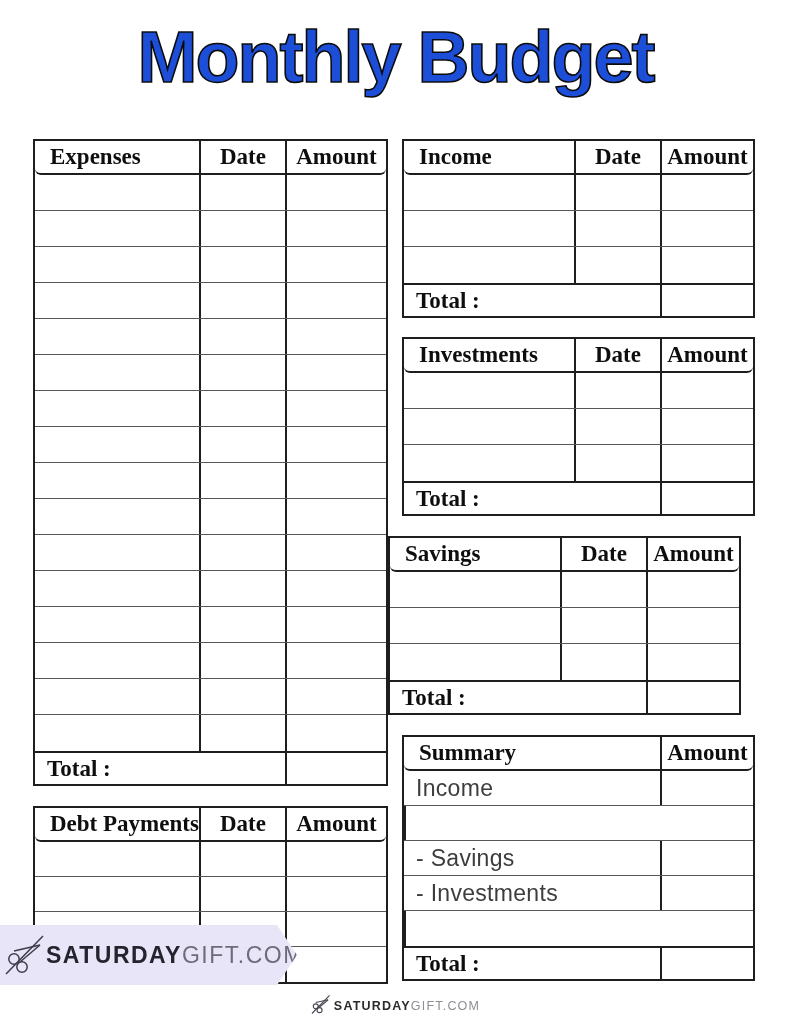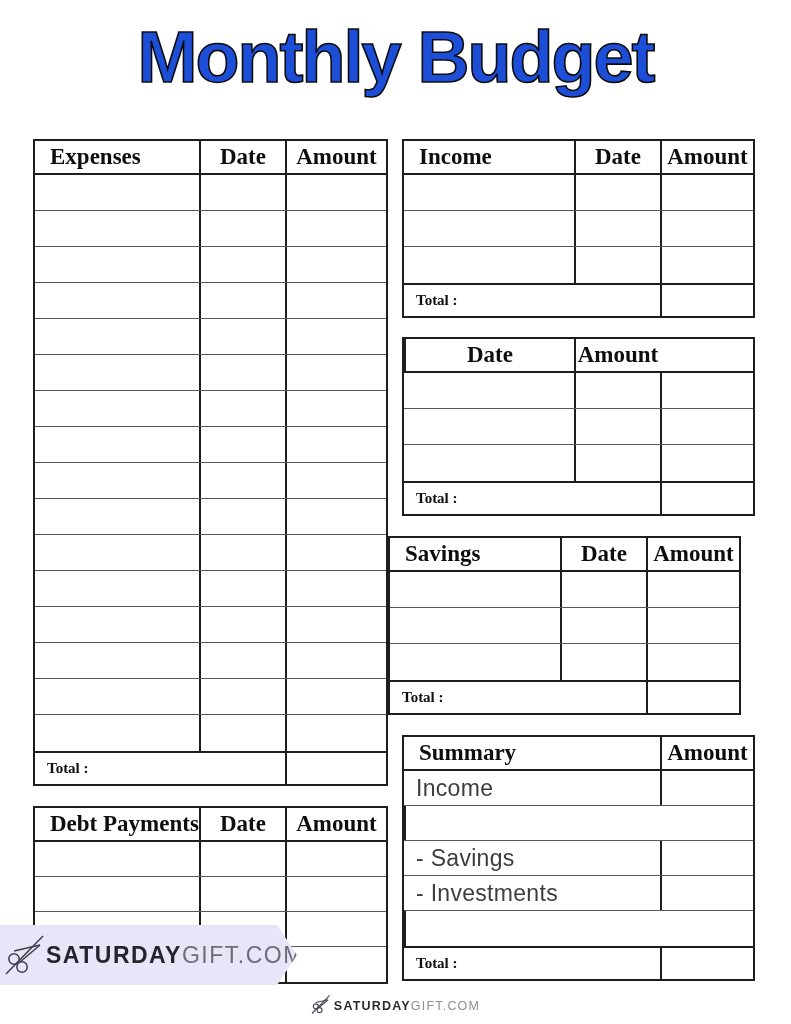--- a/index.html
+++ b/index.html
@@ -23,21 +23,21 @@
     font-size: 72px;
     letter-spacing: -2px;
     color: #1d4ed8;
     -webkit-text-stroke: 1.6px #0b0b0b;
   }
   .ftable {
     position: absolute;
     border: 2px solid var(--bd);
     background: #fff;
   }
-  .thead { display: grid; border-bottom: 2px solid var(--bd); }
+  .thead { display: grid; border-bottom: 2px solid var(--bd); border-radius: 6px; }
   .cols3L .thead, .cols3L .trow.body { grid-template-columns: 164px 86px 1fr; }
   .cols3R .thead, .cols3R .trow.body { grid-template-columns: 170px 86px 1fr; }
   .cols2  .thead, .cols2  .trow.body { grid-template-columns: 256px 1fr; }
   .cols3L .trow.total { grid-template-columns: 250px 1fr; }
   .cols3R .trow.total, .cols2 .trow.total { grid-template-columns: 256px 1fr; }
   .th {
     display: flex; align-items: center;
     font-weight: bold; font-size: 23px;
     height: 32px;
   }
@@ -45,21 +45,21 @@
   .th.c { justify-content: center; text-align: center; }
   .trow { display: grid; }
   .trow.body { height: 36px; border-bottom: 1px solid var(--bl); }
   .rows35 .trow.body { height: 35px; }
   .tbody .trow.body:last-child { border-bottom: none; }
   .trow.total {
     display: grid; height: 33px;
     border-top: 2px solid var(--bd);
     align-items: center;
   }
-  .total-label { font-weight: bold; font-size: 15px; padding-left: 12px; }
+  .total-label { font-weight: bold; font-size: 23px; padding-left: 12px; }
   .cell { height: 100%; }
   .sep { border-left: 2px solid var(--bd); }
   .slabel {
     display: flex; align-items: center;
     font-family: "Liberation Sans", sans-serif;
     font-size: 23px; color: #3d3d3d;
     padding-left: 12px; letter-spacing: 0.3px;
   }
   
   .banner {
@@ -240,20 +240,21 @@
       </div>
       </div>
     <div class="trow total">
       <div class="total-label">Total :</div>
       <div class="cell sep"></div>
     </div>
   </section>
 
   <section class="ftable cols3R" style="left:402px; top:337px; width:353px;">
     <div class="thead">
+      <div class="th name">Investments</div>
       <div class="th c sep">Date</div>
       <div class="th c sep">Amount</div>
     </div>
     <div class="tbody">
       <div class="trow body">
         <div class="cell"></div>
         <div class="cell sep"></div>
         <div class="cell sep"></div>
       </div>
     <div class="trow body">

